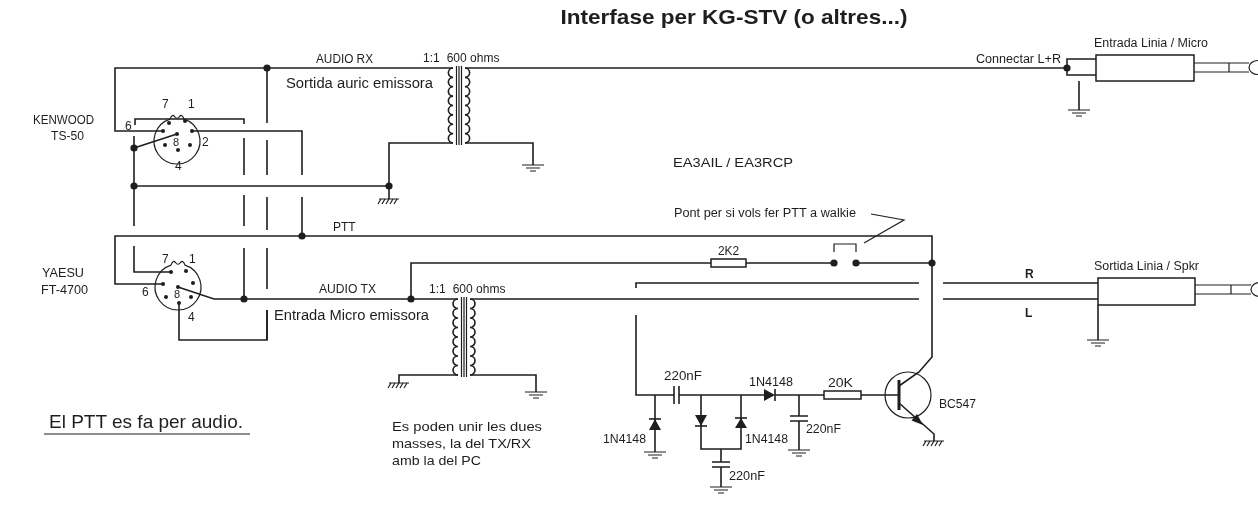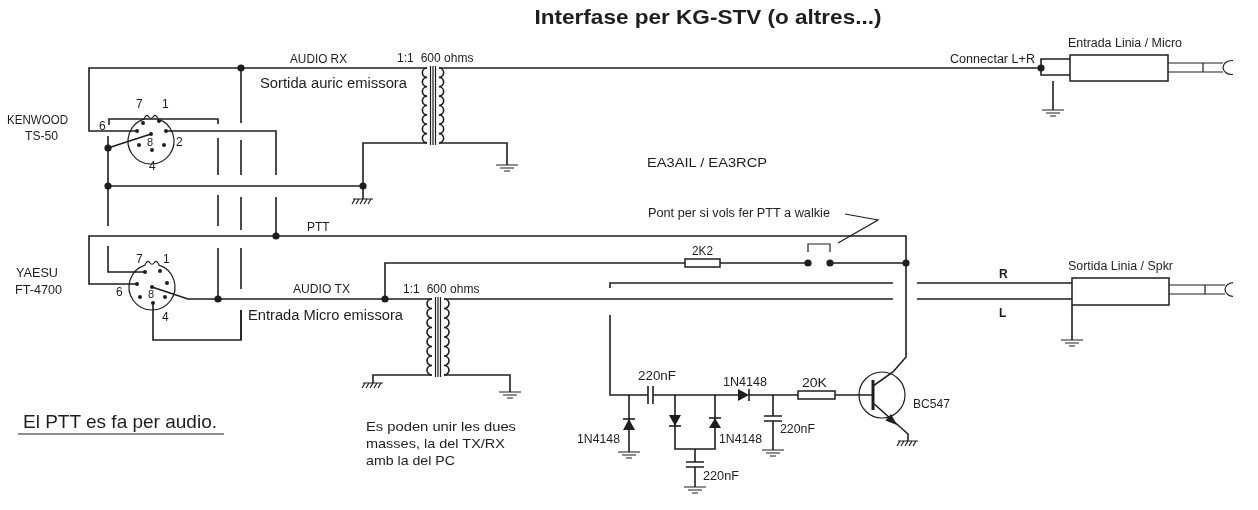--- a/index.html
+++ b/index.html
@@ -1,17 +1,17 @@
 <!DOCTYPE html>
 <html style="--ink: #1e1e1e;"><head>
 <meta charset="utf-8">
 <style>
   :root { --ink: #1e1e1e; }
   html, body { margin: 0; padding: 0; background: #ffffff; }
-  #page { width: 1233px; height: 510px; position: relative; overflow: hidden; background: #ffffff; }
+  #page { width: 1233px; height: 510px; position: relative; overflow: hidden; background: #ffffff; margin-left: 26px; }
   svg { display: block; }
   svg text { font-family: "Liberation Sans", sans-serif; fill: var(--ink); }
   .w  { stroke: var(--ink); stroke-width: 1.6; fill: none; stroke-linejoin: miter; }
   .w2 { stroke: var(--ink); stroke-width: 1.2; fill: none; }
   .bar{ stroke: var(--ink); stroke-width: 3; fill: none; }
   .fill { fill: var(--ink); stroke: none; }
   .box { fill: #ffffff; stroke: var(--ink); stroke-width: 1.5; }
   .f11 { font-size: 11px; }
   .f12 { font-size: 12px; }
   .f13 { font-size: 13px; }

